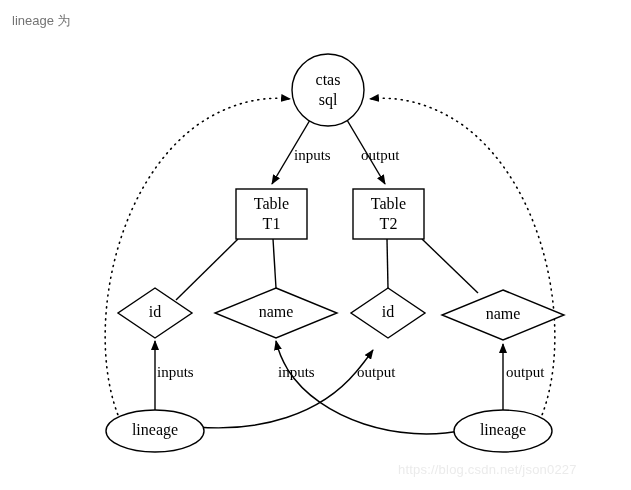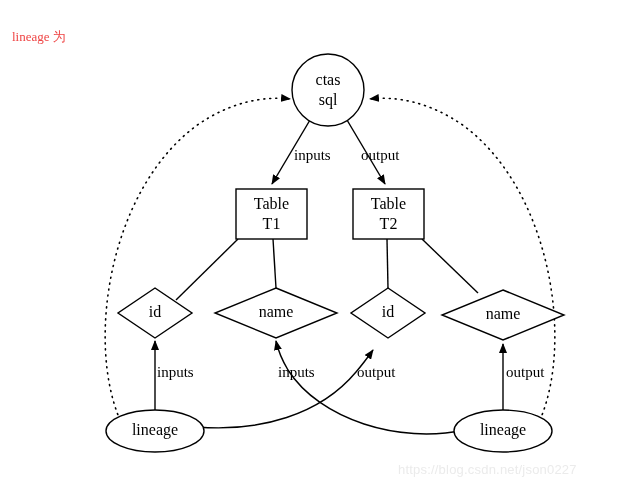--- a/index.html
+++ b/index.html
@@ -17,24 +17,24 @@
   #canvas-root {
     position: absolute;
     left: 0;
     top: 0;
     width: 631px;
     height: 490px;
   }
   #caption {
     position: absolute;
     left: 12px;
-    top: 28px;
-    font-family: Liberation Serif, serif;
+    top: 12px;
+    font-family: Liberation Sans, sans-serif;
     font-size: 13px;
-    color: #ef4444;
+    color: #737373;
     white-space: nowrap;
   }
   #watermark {
     position: absolute;
     left: 398px;
     top: 462px;
     font-family: "Liberation Sans", sans-serif;
     font-size: 13px;
     color: #ebebeb;
     letter-spacing: 0.2px;

